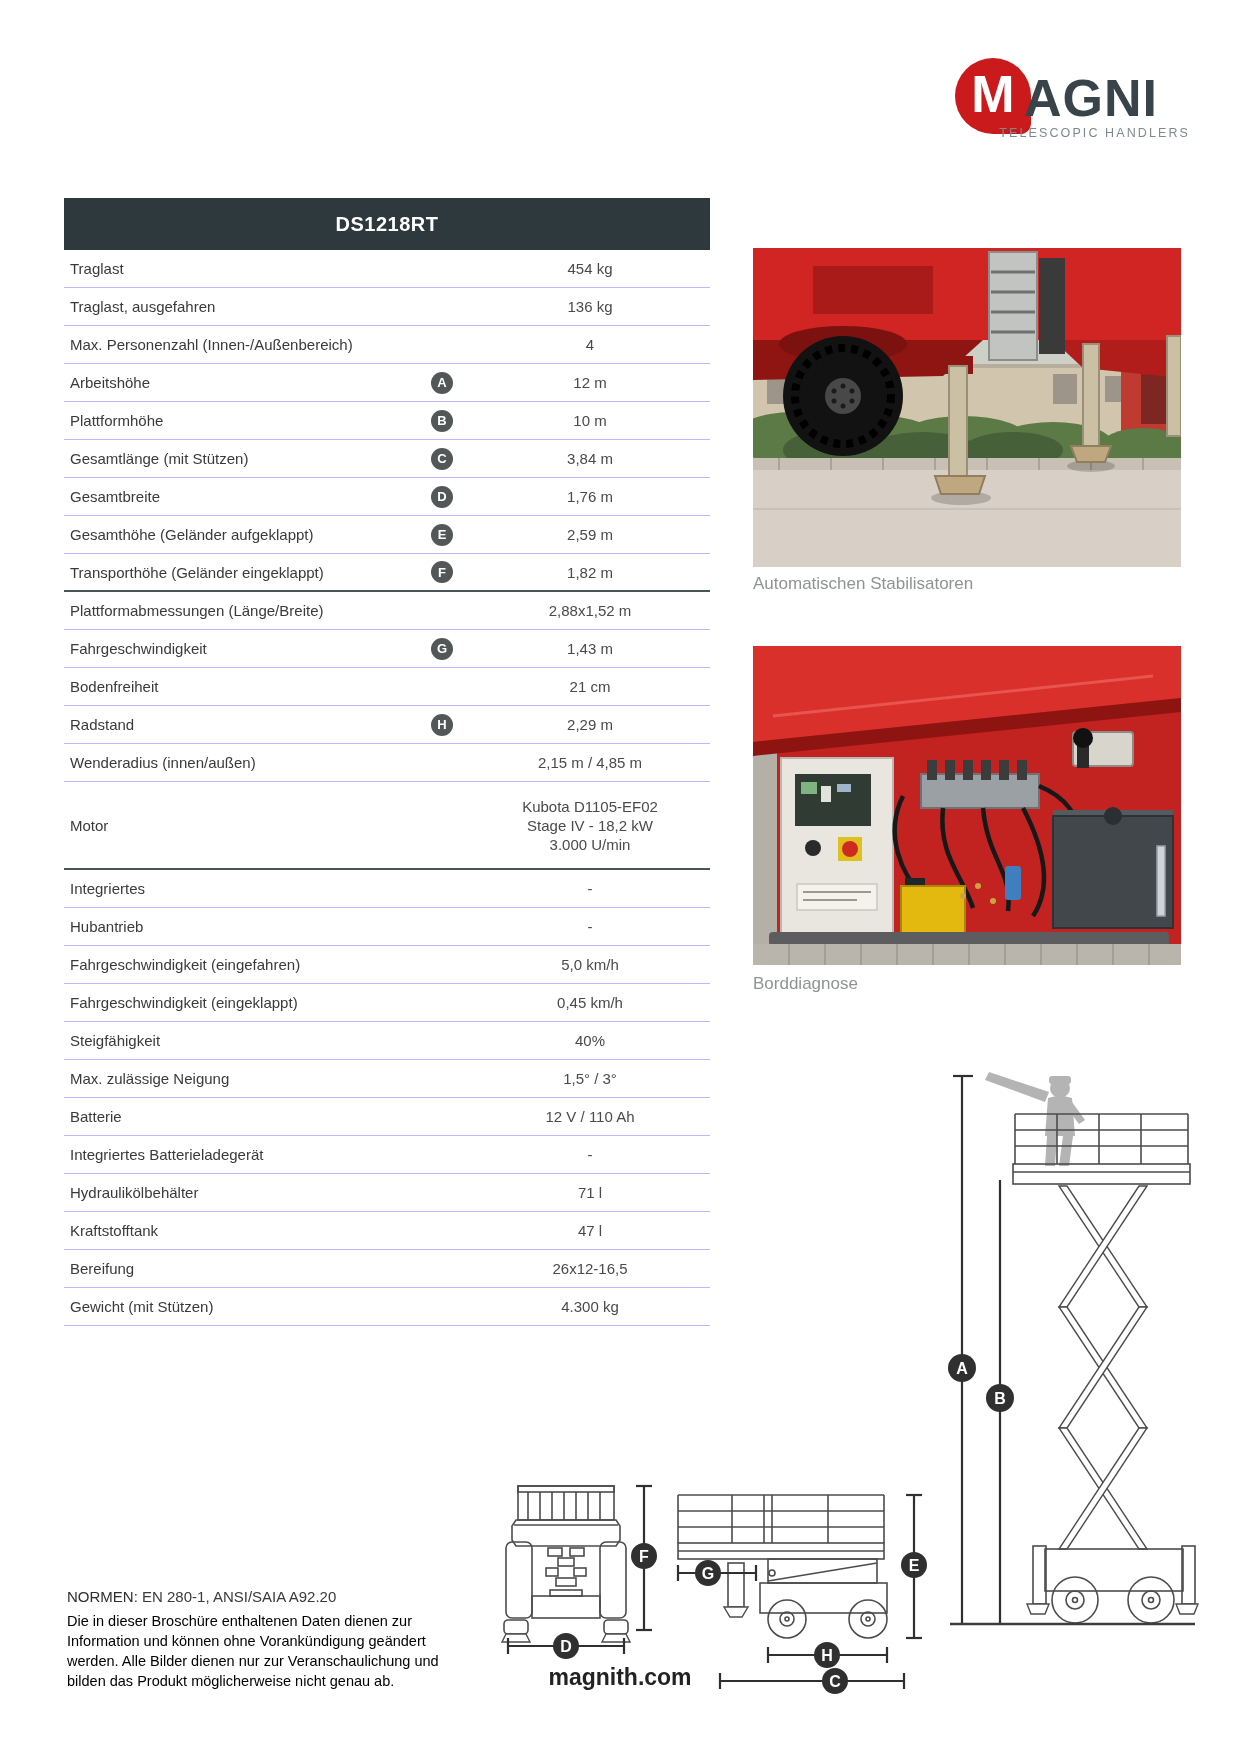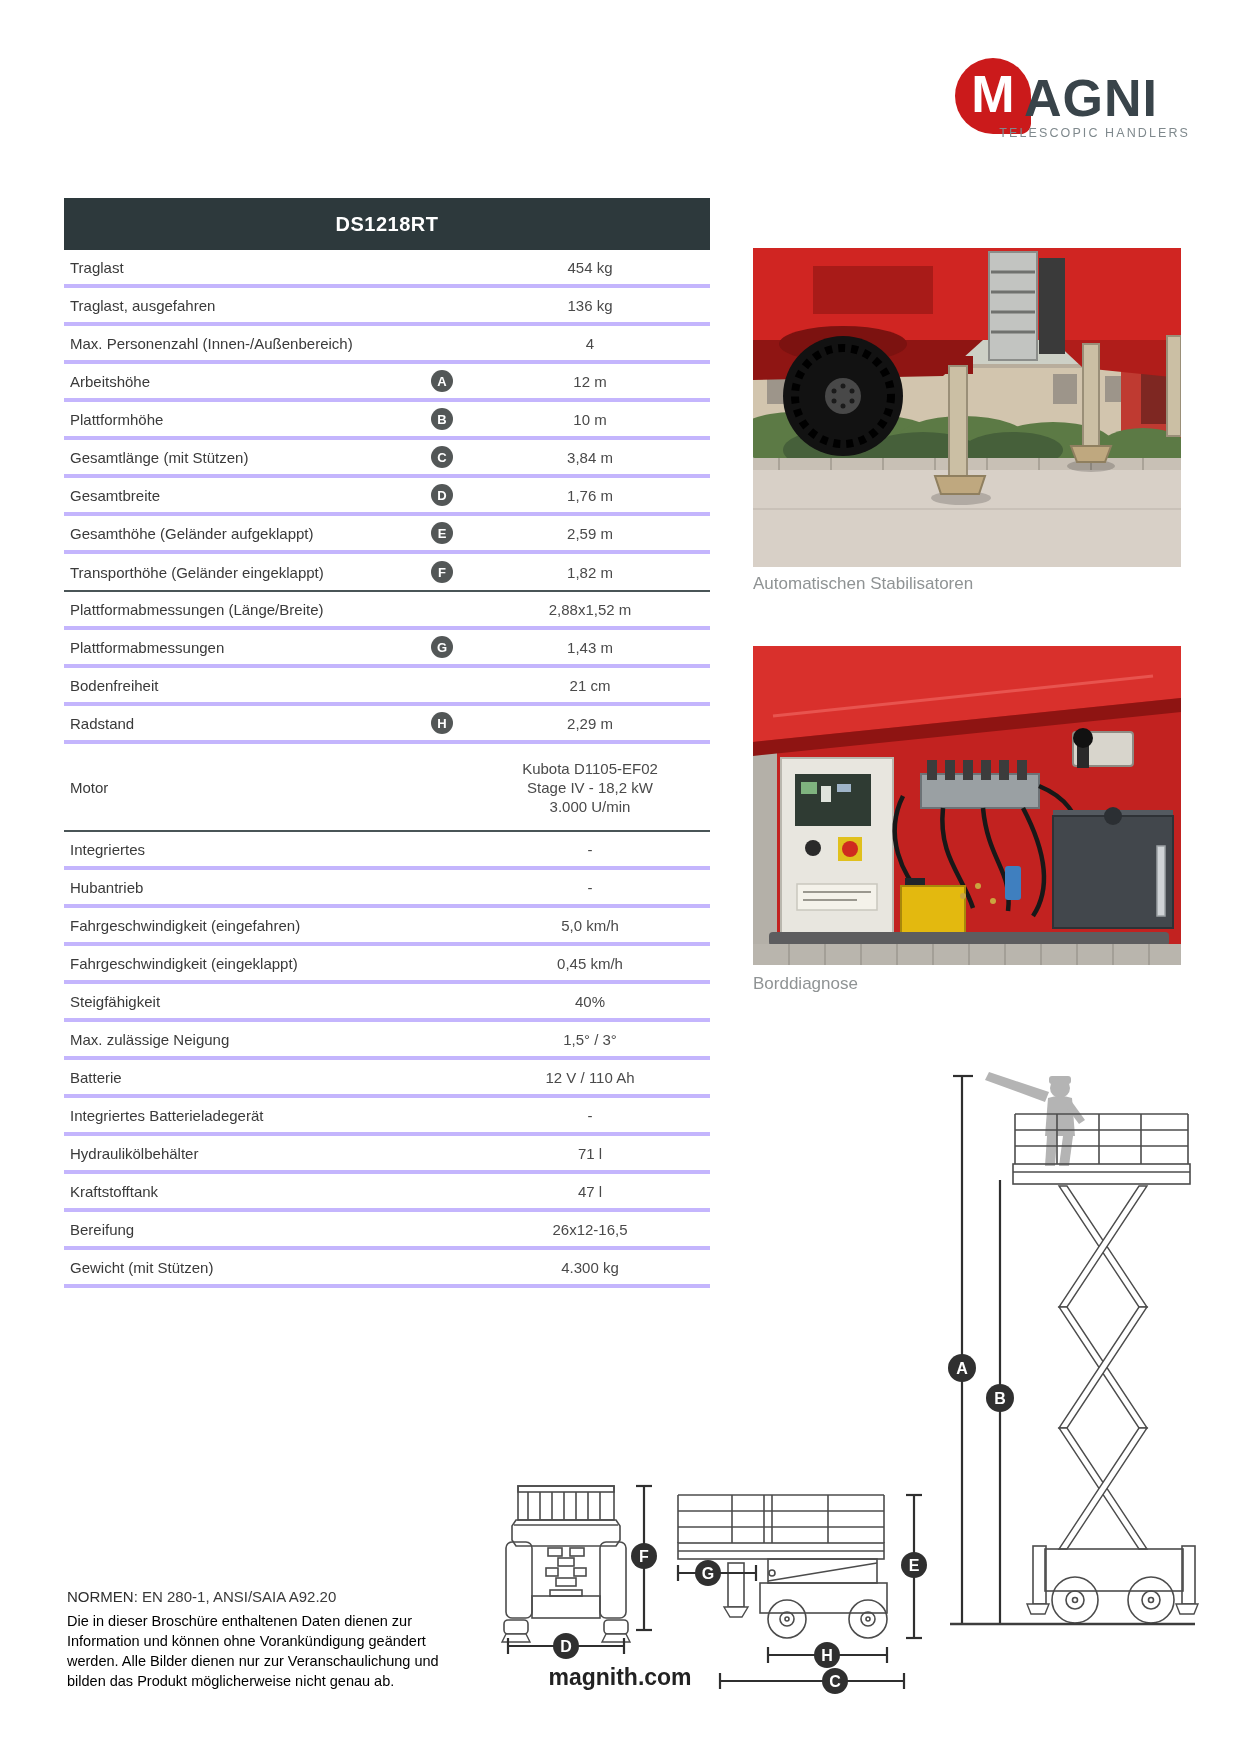--- a/index.html
+++ b/index.html
@@ -20,21 +20,21 @@
   .logo-m { color:#fff; font-size:52px; font-weight:bold; line-height:1; transform:translateY(-2px); }
   .logo-rest { color:#39444a; font-size:52px; font-weight:bold; line-height:0.85; margin-left:-7px; letter-spacing:1px; padding-bottom:14px; }
   .logo-tagline { position:absolute; right:0; bottom:0; color:#7f898d; font-size:12.5px; letter-spacing:2.1px; }
 
   
   .spec-table { position:absolute; left:64px; top:198px; width:646px; }
   .spec-header {
     height:52px; background:#2d393c; color:#fff; font-size:20px; font-weight:bold;
     display:flex; align-items:center; justify-content:center; letter-spacing:0.5px;
   }
-  .spec-row { display:flex; align-items:center; min-height:38px; border-bottom:4px solid #c4b5fd; }
+  .spec-row { display:flex; align-items:center; min-height:38px; border-bottom:1px solid #c4b5fd; }
   .spec-row.strong { border-bottom:2px solid #4a5557; }
   .spec-row.tall { min-height:88px; }
   .spec-label { flex:1; padding-left:6px; font-size:15px; color:#3a3a3a; }
   .badge-slot { width:56px; display:flex; justify-content:center; }
   .dim-badge {
     width:22px; height:22px; border-radius:50%; background:#535757; color:#fff;
     font-size:13px; font-weight:bold; display:flex; align-items:center; justify-content:center;
   }
   .spec-value { width:240px; text-align:center; font-size:15px; color:#4a4a4a; }
   .spec-row.tall .spec-value { white-space:pre-line; line-height:19px; padding:5px 0; }
@@ -142,37 +142,42 @@
             <div class="dim-badge">F</div>
           </div>
           <div class="spec-value">1,82 m</div>
         </div>
         <div class="spec-row">
           <div class="spec-label">Plattformabmessungen (Länge/Breite)</div>
           <div class="badge-slot"></div>
           <div class="spec-value">2,88x1,52 m</div>
         </div>
         <div class="spec-row">
-          <div class="spec-label">Plattformabmessungen</div>
+          <div class="spec-label">Fahrgeschwindigkeit</div>
           <div class="badge-slot">
             <div class="dim-badge">G</div>
           </div>
           <div class="spec-value">1,43 m</div>
         </div>
         <div class="spec-row">
           <div class="spec-label">Bodenfreiheit</div>
           <div class="badge-slot"></div>
           <div class="spec-value">21 cm</div>
         </div>
         <div class="spec-row">
           <div class="spec-label">Radstand</div>
           <div class="badge-slot">
             <div class="dim-badge">H</div>
           </div>
           <div class="spec-value">2,29 m</div>
+        </div>
+        <div class="spec-row">
+          <div class="spec-label">Wenderadius (innen/außen)</div>
+          <div class="badge-slot"></div>
+          <div class="spec-value">2,15 m / 4,85 m</div>
         </div>
         <div class="spec-row strong tall">
           <div class="spec-label">Motor</div>
           <div class="badge-slot"></div>
           <div class="spec-value">Kubota D1105-EF02
 Stage IV - 18,2 kW
 3.000 U/min</div>
         </div>
         <div class="spec-row">
           <div class="spec-label">Integriertes</div>

